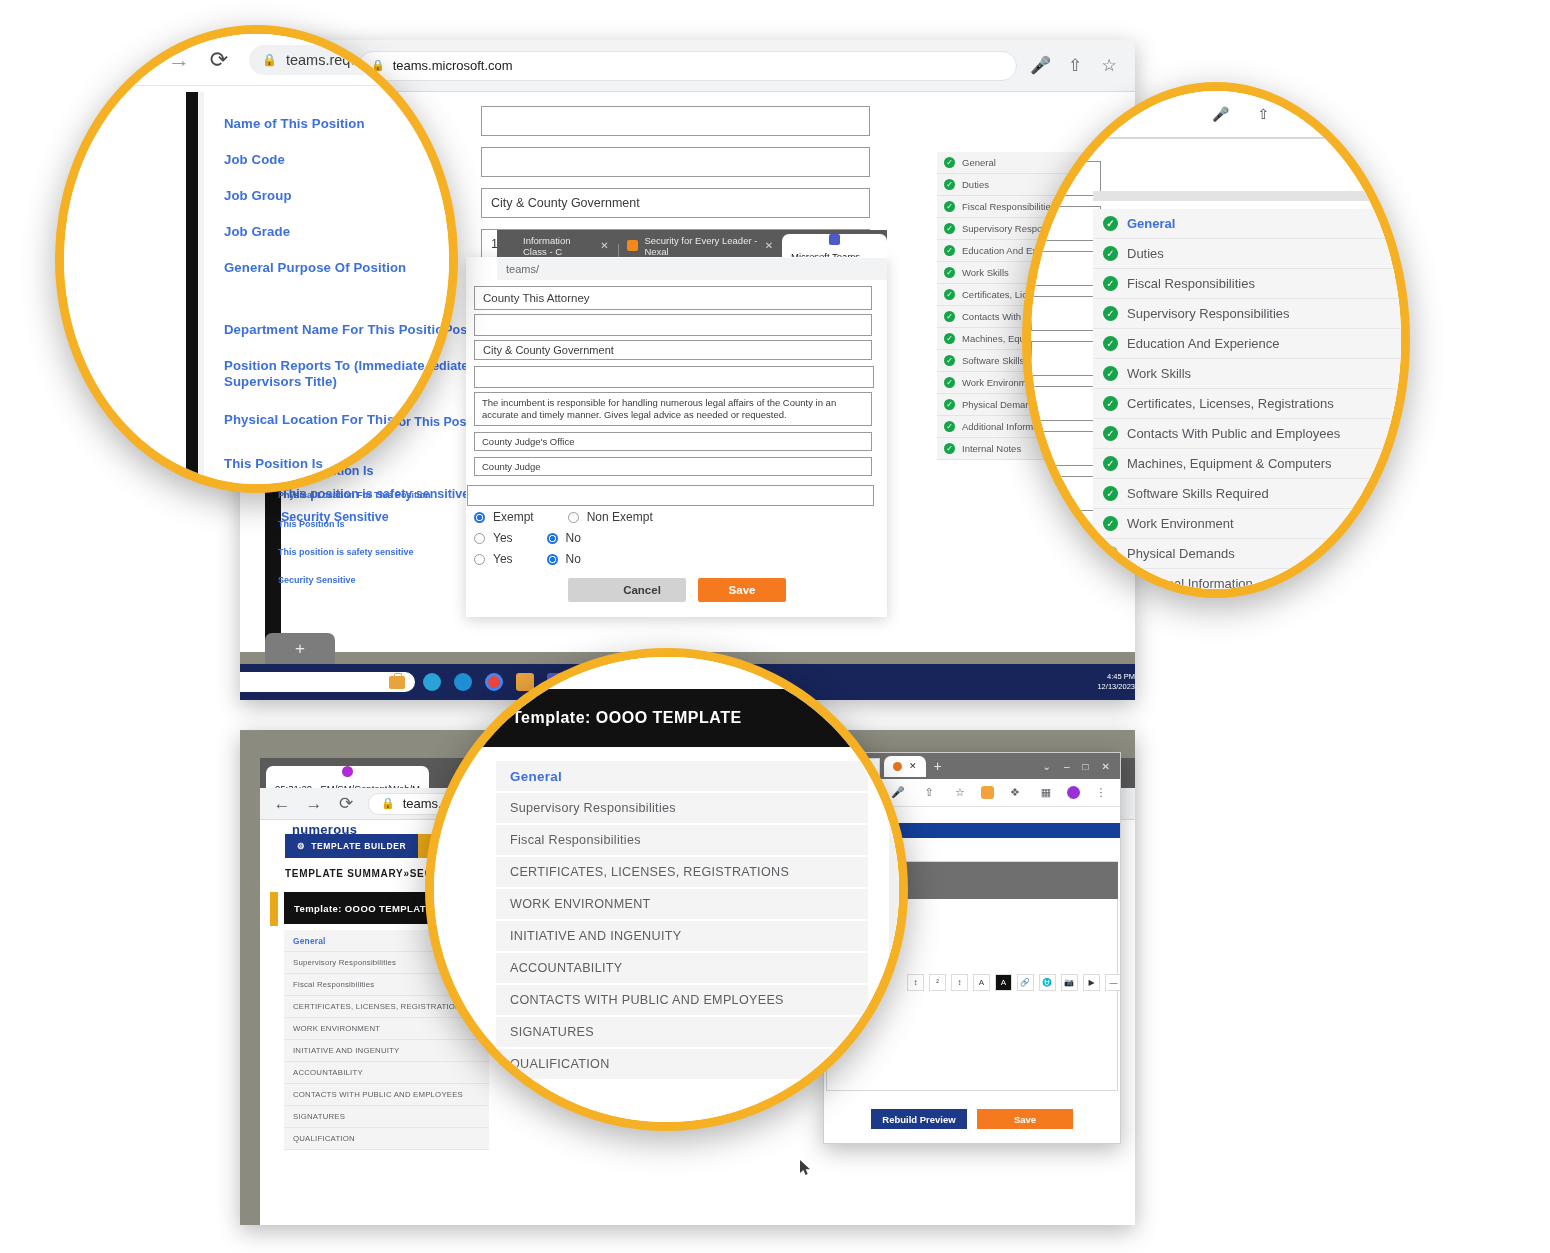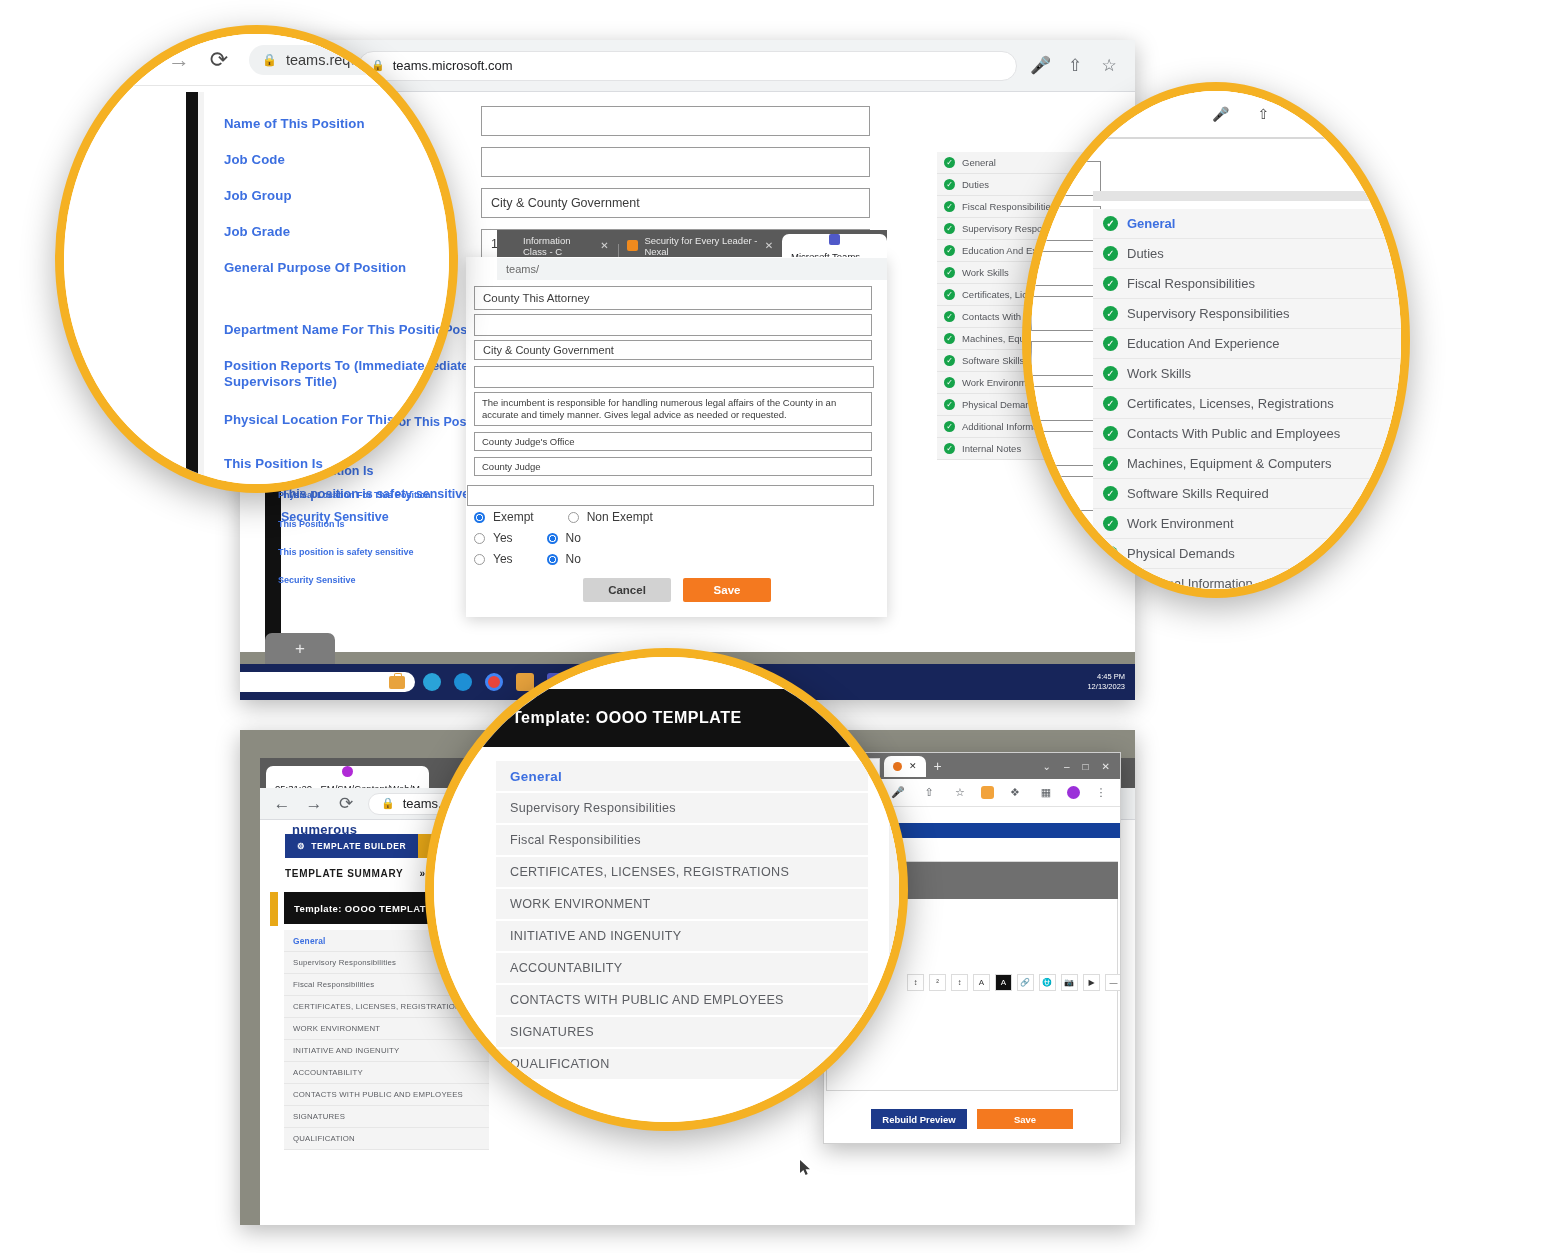--- a/index.html
+++ b/index.html
@@ -38,21 +38,21 @@
           display:flex;align-items:center;padding:0 9px;font-size:12.5px;color:#3b3b3b;box-sizing:border-box;}
   .ftext{height:56px;border:1px solid #9a9a9a;background:#fff;margin-bottom:11px;padding:6px 9px;
          font-size:12px;color:#3b3b3b;line-height:15px;box-sizing:border-box;}
   .radio-row{display:flex;align-items:center;gap:8px;margin-bottom:10px;font-size:12px;color:#3b3b3b;}
   .radio-row .gap{width:18px;}
   .rd{width:11px;height:11px;border-radius:50%;border:1.5px solid #9a9a9a;background:#fff;box-sizing:border-box;display:inline-block;}
   .rd.on{border-color:#1a73e8;background:radial-gradient(circle,#1a73e8 0 46%,#fff 50% 100%);border-width:2px;}
   .btn-row{display:flex;gap:12px;margin-top:22px;justify-content:center;}
   .btn{height:24px;min-width:88px;display:flex;align-items:center;justify-content:center;
        font-size:11.5px;font-weight:700;color:#fff;border-radius:2px;}
-  .btn.cancel{background:#d2d2d2;color:#3b3b3b;}
+  .btn.cancel{background:#d2d2d2;color:#3b3b3b;padding-left:30px;}
   .btn.save{background:#f4791f;}
 
   
   .sec-list{position:absolute;right:8px;top:60px;width:190px;}
   .sec-item{background:#f4f4f4;border-bottom:1px solid #e4e4e4;height:21px;display:flex;align-items:center;gap:7px;padding-left:7px;font-size:9.5px;color:#55575c;}
   .chk{width:11px;height:11px;border-radius:50%;background:#16a34a;color:#fff;font-size:8px;display:flex;align-items:center;justify-content:center;flex:0 0 auto;}
 
   
   #tabstrip{left:497px;top:230px;width:390px;height:27px;background:#5a5a5a;display:flex;align-items:flex-end;z-index:6;}
   .tb{height:23px;display:flex;align-items:center;gap:6px;padding:0 9px;font-size:9.5px;color:#e8e8e8;box-sizing:border-box;}
@@ -61,40 +61,40 @@
   .tabdivider{width:1px;height:13px;background:#8a8a8a;}
   .fav{width:11px;height:11px;flex:0 0 auto;}
 
   
   #subpanel{left:466px;top:257px;width:421px;height:360px;background:#ffffff;z-index:5;box-shadow:0 3px 14px rgba(0,0,0,.18);}
 
   
   #taskbar{left:240px;top:664px;width:895px;height:36px;background:#17255a;display:flex;align-items:center;z-index:7;}
   .tb-icons{display:flex;align-items:center;gap:13px;margin-left:90px;}
   .ticon{width:18px;height:18px;border-radius:3px;}
-  .clockbox{margin-left:auto;margin-right:10px;text-align:right;color:#ffffff;font-size:7.5px;line-height:10px;}
+  .clockbox{margin-left:auto;text-align:right;color:#ffffff;font-size:7.5px;line-height:10px;}
   #startpill{position:absolute;left:0;top:8px;width:175px;height:20px;background:#ffffff;border-radius:0 10px 10px 0;display:flex;align-items:center;justify-content:flex-end;padding-right:10px;box-sizing:border-box;}
   .briefcase{width:16px;height:13px;background:#e8a33d;border-radius:2px;position:relative;}
   .briefcase:before{content:"";position:absolute;left:5px;top:-3px;width:6px;height:3px;border:1.5px solid #e8a33d;border-bottom:none;border-radius:2px 2px 0 0;}
 
   
   #ghosttab{left:265px;top:633px;width:70px;height:32px;background:#7c7c7c;border-radius:7px 7px 0 0;z-index:6;display:flex;align-items:center;justify-content:center;color:#e9e9e9;font-size:17px;}
 
   
   #win-bl{left:240px;top:730px;width:895px;height:495px;background:#8b8b80;}
   #win-bl .inner{position:absolute;left:20px;top:28px;width:875px;height:467px;background:#ffffff;}
   .bltop{position:absolute;left:0;top:0;width:875px;height:30px;background:#5a5a5a;display:flex;align-items:flex-end;}
   .blurl{position:absolute;left:0;top:30px;width:875px;height:32px;background:#f1f3f4;border-bottom:1px solid #dadce0;display:flex;align-items:center;gap:12px;padding:0 12px;box-sizing:border-box;}
   .blapp{position:absolute;left:0;top:62px;width:875px;bottom:0;background:#ffffff;}
   .jobaura{position:absolute;left:32px;top:2px;font-size:13px;font-weight:800;color:#1d3a8a;letter-spacing:.3px;}
   .tabbar2{position:absolute;left:25px;top:14px;height:24px;display:flex;}
   .tb2{display:flex;align-items:center;gap:6px;padding:0 12px;font-size:8.5px;font-weight:700;letter-spacing:.6px;color:#ffffff;height:24px;}
   .tb2.blue{background:#1d3a8a;}
   .tb2.gold{background:#e8a817;color:#2b2b2b;}
-  .crumb{position:absolute;left:25px;top:48px;font-size:10px;font-weight:800;letter-spacing:.7px;color:#1b1b1b;display:flex;align-items:center;gap:16px;}
+  .crumb{position:absolute;left:25px;top:48px;font-size:10px;font-weight:800;letter-spacing:.7px;color:#1b1b1b;display:flex;align-items:center;gap:0;}
   .goldbar{position:absolute;left:10px;top:72px;width:8px;height:34px;background:#e8a817;}
   .tmplhead{position:absolute;left:24px;top:72px;width:205px;height:32px;background:#111111;color:#fff;display:flex;align-items:center;padding-left:10px;box-sizing:border-box;font-size:9.5px;font-weight:800;letter-spacing:.4px;}
   .tmpllist{position:absolute;left:24px;top:110px;width:205px;}
   .tl-item{height:21px;background:#f4f4f4;border-bottom:1px solid #e6e6e6;display:flex;align-items:center;padding-left:9px;font-size:7.8px;color:#5c5e63;letter-spacing:.2px;}
   .tl-item.active{color:#3c6fe0;font-weight:700;font-size:8.4px;}
   .midpanel{position:absolute;left:245px;top:72px;width:300px;bottom:40px;background:#fff;}
   .prevhead{position:absolute;left:560px;top:72px;font-size:11px;font-weight:700;color:#3c6fe0;}
 
   
   #win-pop{left:823px;top:752px;width:296px;height:390px;background:#ffffff;border:1px solid #cfcfcf;z-index:8;}

